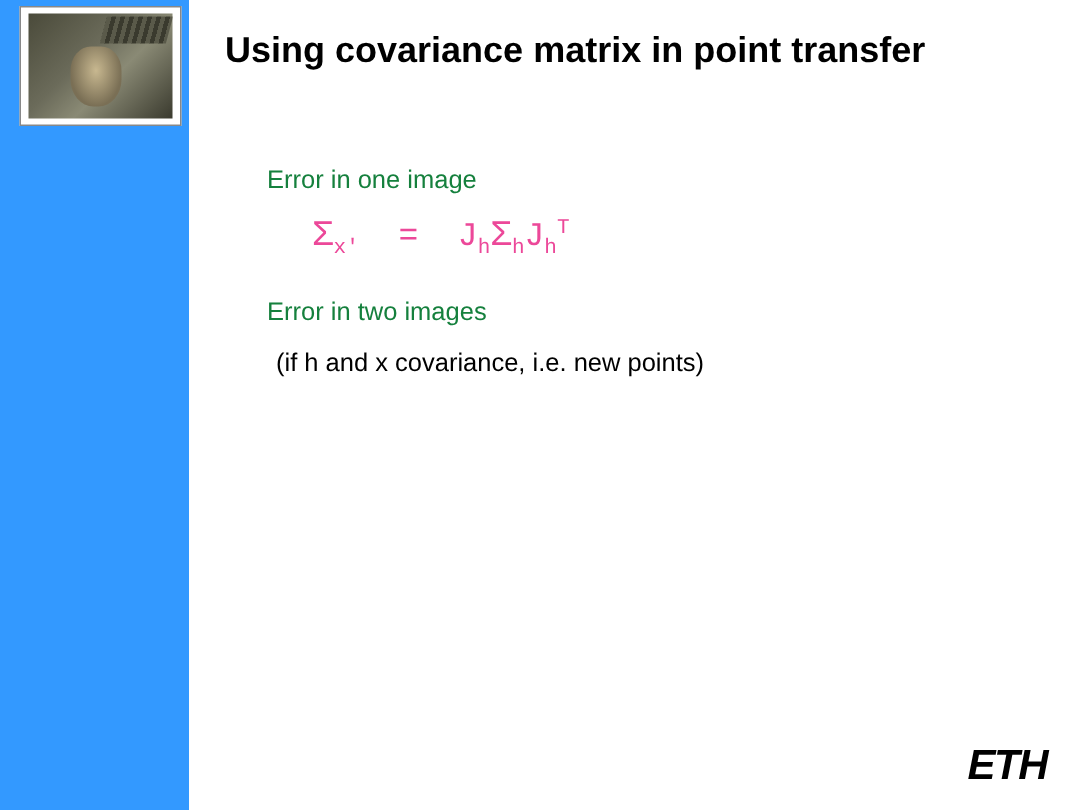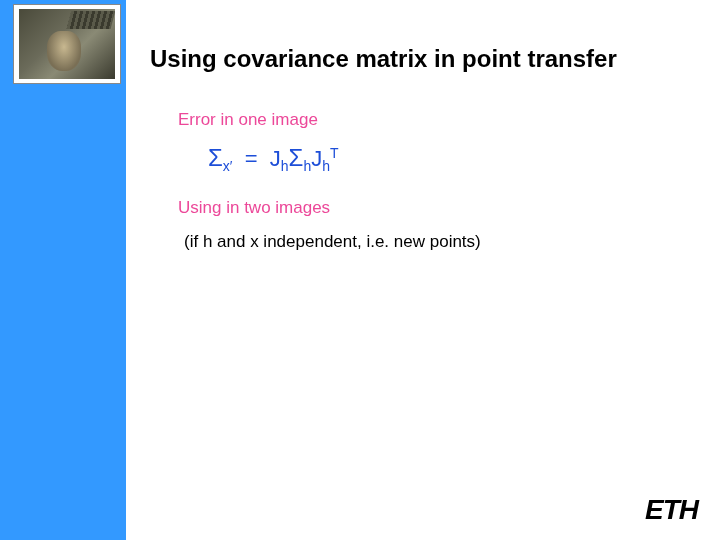--- a/index.html
+++ b/index.html
@@ -52,42 +52,42 @@
     left: 50px;
     top: 2px;
     width: 44px;
     height: 18px;
     background: repeating-linear-gradient(90deg, #5a5a4a 0 3px, #3a3a2e 3px 6px);
     transform: skewX(-15deg);
   }
   .title {
     position: absolute;
     left: 150px;
-    top: 45px;
+    top: 20px;
     font-size: 24px;
     font-weight: bold;
     color: #000;
     white-space: nowrap;
   }
   .content {
     position: absolute;
     left: 178px;
     top: 110px;
     width: 500px;
   }
   .label {
     font-size: 17px;
-    color: #ec4899;
+    color: #15803d;
     margin-bottom: 14px;
   }
   .label-1 { }
   .eq {
-    font-family: Liberation Sans, sans-serif;
+    font-family: Liberation Mono, monospace;
     font-size: 22px;
-    color: #1d4ed8;
+    color: #ec4899;
     margin-left: 30px;
     margin-bottom: 24px;
     white-space: nowrap;
   }
   .eq .big { font-size: 24px; }
   .eq sub { font-size: 14px; vertical-align: sub; }
   .eq sup { font-size: 14px; vertical-align: super; }
   .note {
     font-size: 17px;
     color: #000;
@@ -123,20 +123,20 @@
 <div class="content">
 
   <div class="label label-1">Error in one image</div>
 
   <div class="eq">
     <span class="big">Σ</span><sub>x′</sub>
     &nbsp;=&nbsp;
     <span>J</span><sub>h</sub><span class="big">Σ</span><sub>h</sub><span>J</span><sub>h</sub><sup>T</sup>
   </div>
 
-  <div class="label">Using in two images</div>
+  <div class="label">Error in two images</div>
 
 
-  <div class="note">(if h and x independent, i.e. new points)</div>
+  <div class="note">(if h and x covariance, i.e. new points)</div>
 
 </div>
 
 <div class="footer-logo">ETH</div>
 
 </body></html>

